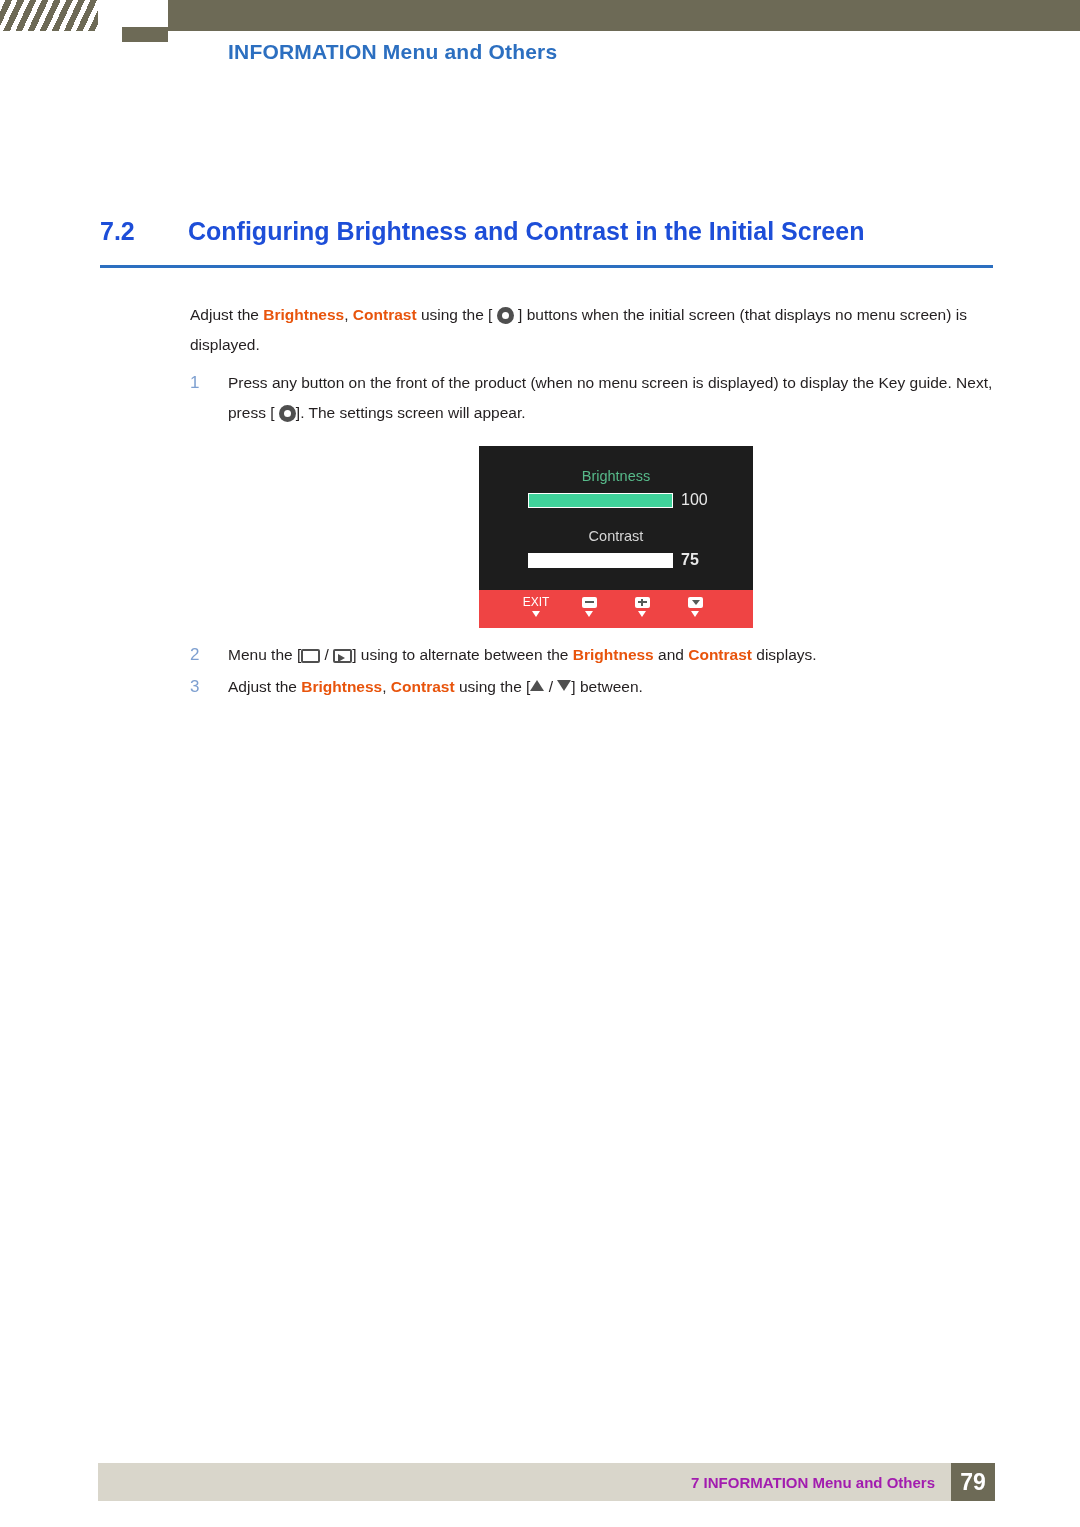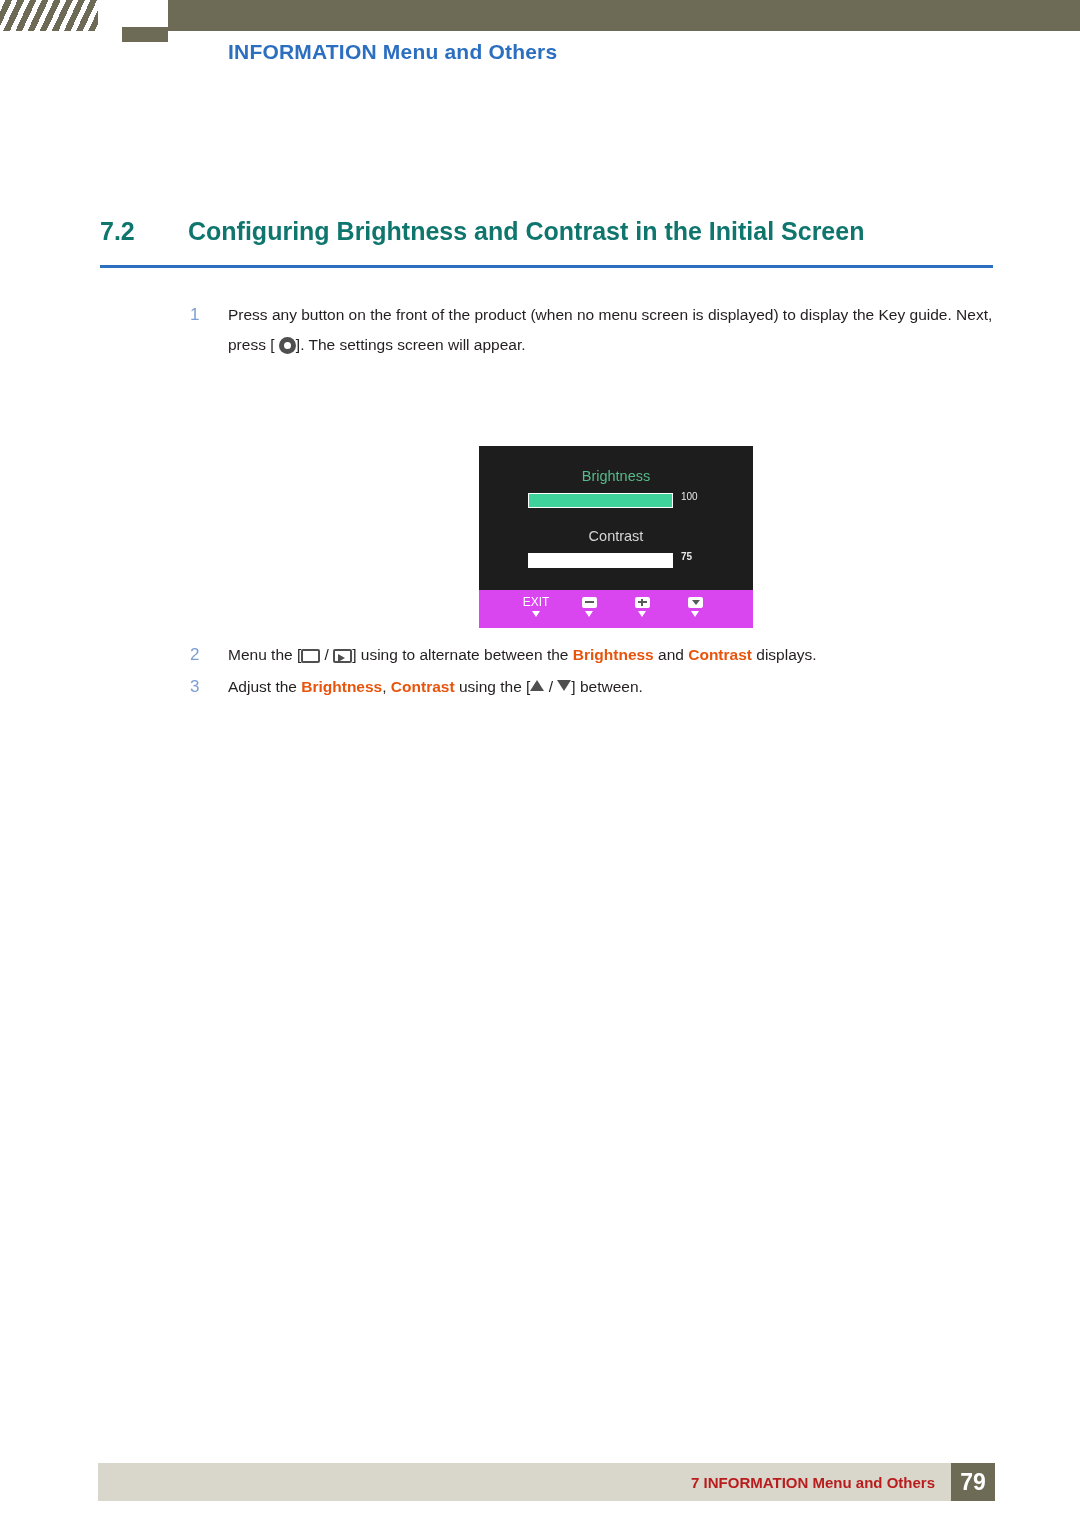--- a/index.html
+++ b/index.html
@@ -61,21 +61,21 @@
     letter-spacing: 0.2px;
     white-space: nowrap;
   }
 
   
   .section-head {
     position: absolute;
     top: 217px;
     left: 100px;
     width: 900px;
-    color: #0f766e;
+    color: #1d4ed8;
     font-size: 25px;
     font-weight: bold;
   }
   .section-num {
     display: inline-block;
     width: 88px;
   }
   .section-rule {
     position: absolute;
     top: 265px;
@@ -202,33 +202,33 @@
   .osd-bar-fill {
     height: 100%;
     background: #3fd29a;
   }
   .osd-bar-fill.dark { background: #ffffff; }
   .osd-val {
     position: absolute;
     left: 202px;
     width: 50px;
     color: #e8e8e8;
-    font-size: 10px;
+    font-size: 16px;
     text-align: left;
   }
   .osd-val.v1 { top: 45px; }
   .osd-val.v2 { top: 105px; font-weight: bold; }
 
   .osd-keybar {
     position: absolute;
     top: 144px;
     left: 0;
     width: 274px;
     height: 38px;
-    background: #d946ef;
+    background: #ef4444;
   }
   .osd-key {
     position: absolute;
     top: 5px;
     width: 50px;
     text-align: center;
     color: #ffffff;
     font-size: 12px;
   }
   .osd-key .glyph {
@@ -279,21 +279,21 @@
     left: 98px;
     bottom: 26px;
     width: 882px;
     height: 38px;
     background: #d9d6cb;
   }
   .footer-text {
     position: absolute;
     right: 145px;
     bottom: 36px;
-    color: #b91c1c;
+    color: #a21caf;
     font-size: 15px;
     font-weight: bold;
   }
   .footer-page {
     position: absolute;
     right: 85px;
     bottom: 26px;
     width: 44px;
     height: 38px;
     background: #6d6a56;
@@ -315,20 +315,23 @@
 <div class="header-darkblock"></div>
 <div class="header-title">INFORMATION Menu and Others</div>
 
 <div class="section-head">
   <span class="section-num">7.2</span><span>Configuring Brightness and Contrast in the Initial Screen</span>
 </div>
 <div class="section-rule"></div>
 
 <div class="body">
 
+  <p class="para">
+    <span>Adjust the </span><span class="kw">Brightness</span><span>, </span><span class="kw">Contrast</span><span> using the [</span>&nbsp;<span class="k-circle"></span>&nbsp;<span>] buttons when the initial screen (that displays no menu screen) is displayed.</span>
+  </p>
 
   <div class="step">
     <span class="step-num">1</span>
     <span>Press any button on the front of the product (when no menu screen is displayed) to display the Key guide. Next, press [</span>&nbsp;<span class="k-circle"></span><span>]. The settings screen will appear.</span>
   </div>
 </div>
 
 <div class="osd">
   <div class="osd-inner">
     <div class="osd-label bright">Brightness</div>

